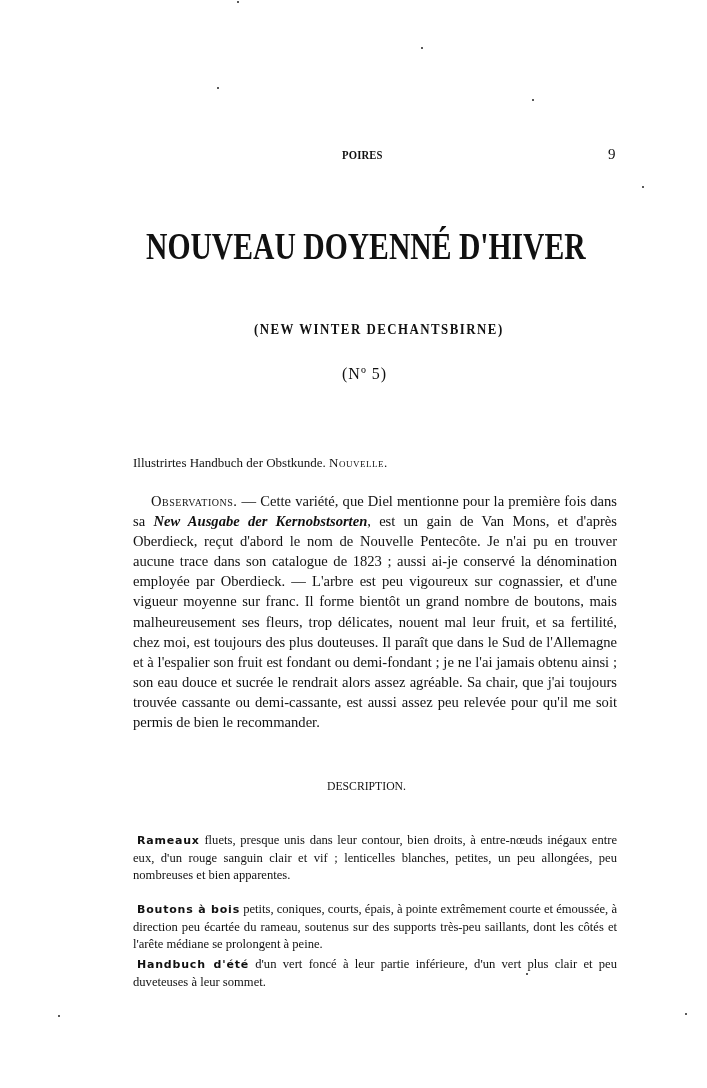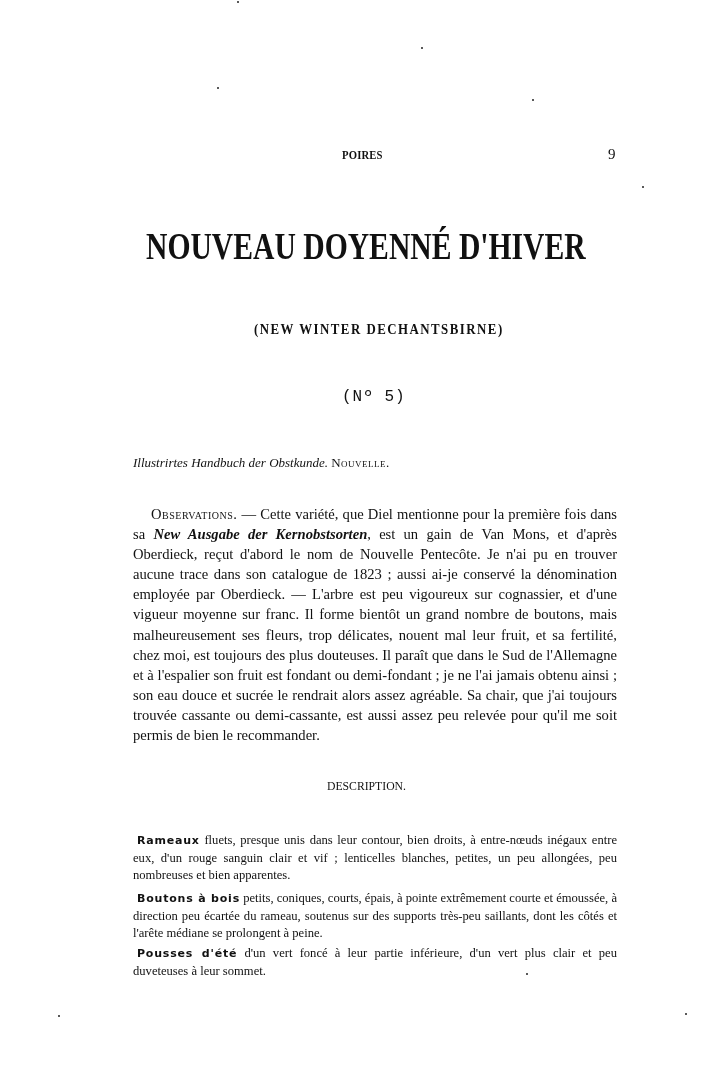--- a/index.html
+++ b/index.html
@@ -17,26 +17,26 @@
   .title {
     top: 224px; left: 146px; width: 450px;
     font-size: 38px; font-weight: bold; letter-spacing: 0px;
     transform: scaleX(0.78); transform-origin: left; white-space: nowrap;
   }
   .subtitle {
     top: 322px; left: 254px;
     font-size: 14px; font-weight: bold; letter-spacing: 1.6px; white-space: nowrap;
     transform: scaleX(0.92); transform-origin: left;
   }
-  .number-label { top: 388px; left: 342px; font-size: 16px; letter-spacing: 1px; font-family: Liberation Mono, monospace; }
+  .number-label { top: 365px; left: 342px; font-size: 16px; letter-spacing: 1px; }
   .reference { top: 455px; left: 133px; font-size: 13px; white-space: nowrap; }
-  .reference .it { font-style: italic; }
+  .reference .it { }
   .sc { font-variant: small-caps; letter-spacing: 0.5px; }
   .observations {
-    top: 504px; left: 133px; width: 484px;
+    top: 491px; left: 133px; width: 484px;
     font-size: 14.6px; line-height: 20.1px; text-align: justify;
     font-weight: 500;
   }
   .observations .indent { padding-left: 18px; }
   .observations .it { font-style: italic; font-weight: bold; }
   .section-heading {
     top: 778px; left: 327px; font-size: 13px;
     transform: scaleX(0.9); transform-origin: left; white-space: nowrap;
   }
   .description {
@@ -66,22 +66,22 @@
 </div>
 
 <div class="abs observations">
   <span class="indent"></span><span class="sc">Observations.</span><span> — Cette variété, que Diel mentionne pour la première fois dans sa </span><span class="it">New Ausgabe der Kernobstsorten</span><span>, est un gain de Van Mons, et d'après Oberdieck, reçut d'abord le nom de Nouvelle Pentecôte. Je n'ai pu en trouver aucune trace dans son catalogue de 1823 ; aussi ai-je conservé la dénomination employée par Oberdieck. — L'arbre est peu vigoureux sur cognassier, et d'une vigueur moyenne sur franc. Il forme bientôt un grand nombre de boutons, mais malheureusement ses fleurs, trop délicates, nouent mal leur fruit, et sa fertilité, chez moi, est toujours des plus douteuses. Il paraît que dans le Sud de l'Allemagne et à l'espalier son fruit est fondant ou demi-fondant ; je ne l'ai jamais obtenu ainsi ; son eau douce et sucrée le rendrait alors assez agréable. Sa chair, que j'ai toujours trouvée cassante ou demi-cassante, est aussi assez peu relevée pour qu'il me soit permis de bien le recommander.</span>
 </div>
 
 <div class="abs section-heading">DESCRIPTION.</div>
 
 <div class="abs description">
   <p><span class="term">Rameaux</span><span> fluets, presque unis dans leur contour, bien droits, à entre-nœuds inégaux entre eux, d'un rouge sanguin clair et vif ; lenticelles blanches, petites, un peu allongées, peu nombreuses et bien apparentes.</span></p>
-  <p style="margin-top:7px"><span class="term">Boutons à bois</span><span> petits, coniques, courts, épais, à pointe extrêmement courte et émoussée, à direction peu écartée du rameau, soutenus sur des supports très-peu saillants, dont les côtés et l'arête médiane se prolongent à peine.</span></p>
-  <p style="margin-top:3px"><span class="term">Pousses d'été</span><span> d'un vert foncé à leur partie inférieure, d'un vert plus clair et peu duveteuses à leur sommet.</span></p>
+  <p style="margin-top:18px"><span class="term">Boutons à bois</span><span> petits, coniques, courts, épais, à pointe extrêmement courte et émoussée, à direction peu écartée du rameau, soutenus sur des supports très-peu saillants, dont les côtés et l'arête médiane se prolongent à peine.</span></p>
+  <p style="margin-top:3px"><span class="term">Handbuch d'été</span><span> d'un vert foncé à leur partie inférieure, d'un vert plus clair et peu duveteuses à leur sommet.</span></p>
 </div>
 
 <div class="speck" style="left:237px;top:1px"></div>
 <div class="speck" style="left:421px;top:47px"></div>
 <div class="speck" style="left:217px;top:87px"></div>
 <div class="speck" style="left:532px;top:99px"></div>
 <div class="speck" style="left:642px;top:186px"></div>
 <div class="speck" style="left:58px;top:1015px"></div>
 <div class="speck" style="left:685px;top:1013px"></div>
 <div class="speck" style="left:526px;top:973px"></div>

